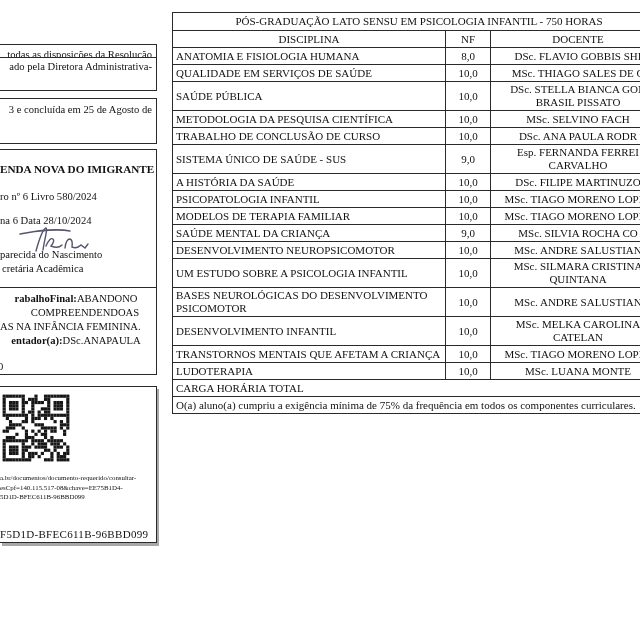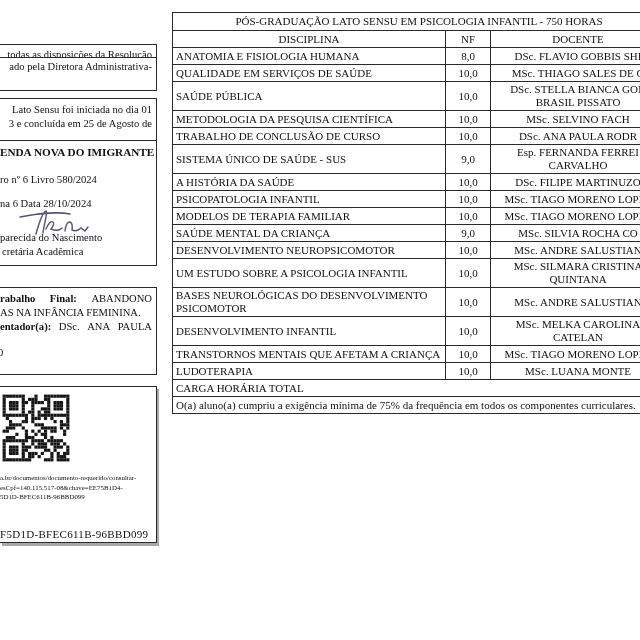--- a/index.html
+++ b/index.html
@@ -3,27 +3,27 @@
 <meta charset="utf-8">
 <style>
   html,body{margin:0;padding:0;background:#fff;}
   body{width:640px;height:640px;overflow:hidden;position:relative;
        font-family:"Liberation Serif","DejaVu Serif",serif;color:#111;}
   .box{position:absolute;border:1px solid #2a2a2a;border-left:none;background:#fff;box-sizing:border-box;}
   .ln{white-space:nowrap;line-height:14px;font-size:10.6px;}
   .al-r{text-align:right;padding-right:4px;}
   .al-l{text-align:left;}
   .b{font-weight:bold;}
-  .flexline{display:flex;justify-content:space-between;padding-right:4px;line-height:14px;font-size:10.6px;white-space:nowrap;}
+  .flexline{display:flex;justify-content:center;padding-right:4px;line-height:14px;font-size:10.6px;white-space:nowrap;}
 
   #box1{left:0;top:9;width:157px;height:37px;padding-top:3px;margin-top:44px;}
   #box2{left:0;top:57:}
   #box2{left:0;top:57px;width:157px;height:34px;padding-top:2px;}
   #box3{left:0;top:98px;width:157px;height:46px;padding-top:4px;}
-  #box4{left:0;top:140px;width:157px;height:126px;padding-top:4px;}
+  #box4{left:0;top:149px;width:157px;height:148px;padding-top:12px;}
   #box5{left:0;top:287px;width:157px;height:88px;padding-top:4px;}
   #box6{left:0;top:386px;width:157px;height:157px;padding-top:5px;box-shadow:2px 3px 0 #a8a8a8;}
 
   #registry-title{font-size:11.2px;}
   .gapline{height:14px;}
   #signature{margin:-4px 0 -6px 16px;display:block;}
   #qr{margin:1px 0 0 1px;display:block;}
   .urltext{font-size:6.9px;line-height:9.5px;white-space:nowrap;font-family:"Liberation Serif",serif;}
   #qr-key{font-size:11px;margin-top:26px;white-space:nowrap;letter-spacing:.3px;}
 
@@ -49,21 +49,20 @@
 <div class="box" id="box1">
   <div class="ln al-r">todas as disposições da Resolução</div>
   <div class="ln al-l" style="">06 de Abril de 2018.</div>
 </div>
 
 <div class="box" id="box2">
   <div class="ln al-r">ado pela Diretora Administrativa-</div>
 </div>
 
 <div class="box" id="box3">
-  <div class="ln al-r">Lato Sensu foi iniciada no dia 01</div>
   <div class="ln al-r">3 e concluída em 25 de Agosto de</div>
 </div>
 
 <div class="box" id="box4">
   <div class="ln al-r b" id="registry-title">ENDA NOVA DO IMIGRANTE</div>
   <div class="gapline"></div>
   <div class="ln al-l">ro nº 6 Livro 580/2024</div>
   <div class="gapline" style="height:10px"></div>
   <div class="ln al-l">na 6 Data 28/10/2024</div>
   <svg id="signature" width="88" height="30" viewBox="0 0 88 30">
@@ -75,20 +74,24 @@
   </svg>
   <div class="ln al-l">parecida do Nascimento</div>
   <div class="ln al-l" style="padding-left:2px">cretária Acadêmica</div>
 </div>
 
 <div class="box" id="box5">
   <div class="flexline">
     <span class="b">rabalho</span>
     <span class="b">Final:</span>
     <span>ABANDONO</span>
+  </div>
+  <div class="flexline" style="padding-left:18px">
+    <span>COMPREENDENDO</span>
+    <span>AS</span>
   </div>
   <div class="ln al-l">AS NA INFÂNCIA FEMININA.</div>
   <div class="flexline">
     <span class="b">entador(a):</span>
     <span>DSc.</span>
     <span>ANA</span>
     <span>PAULA</span>
   </div>
   <div class="gapline" style="height:12px"></div>
   <div class="ln al-l" style="margin-left:-2px">0</div>

